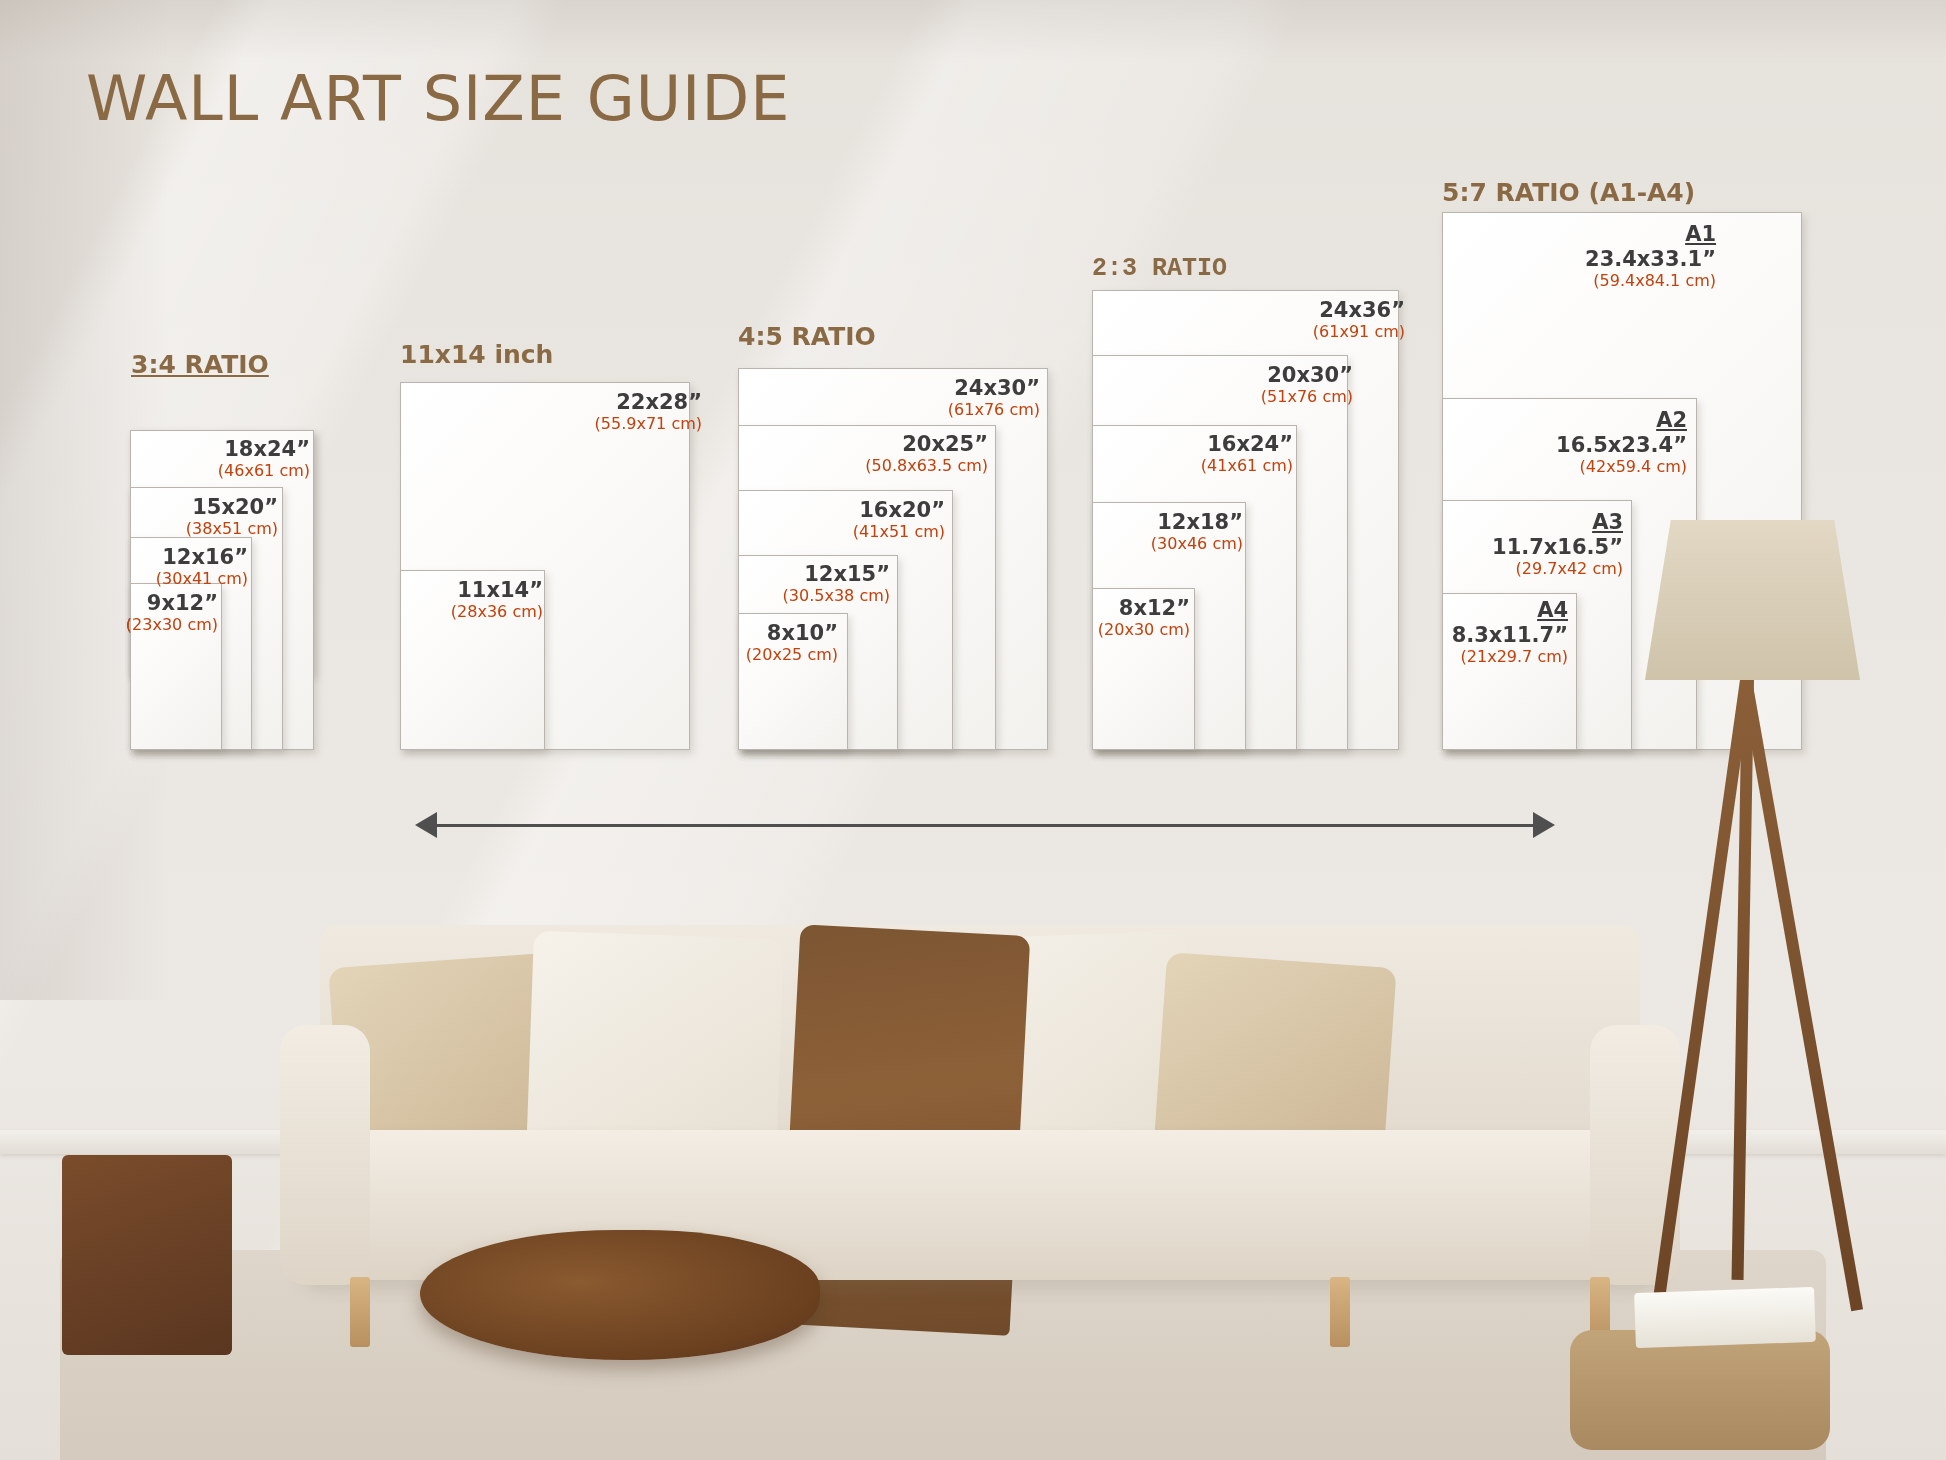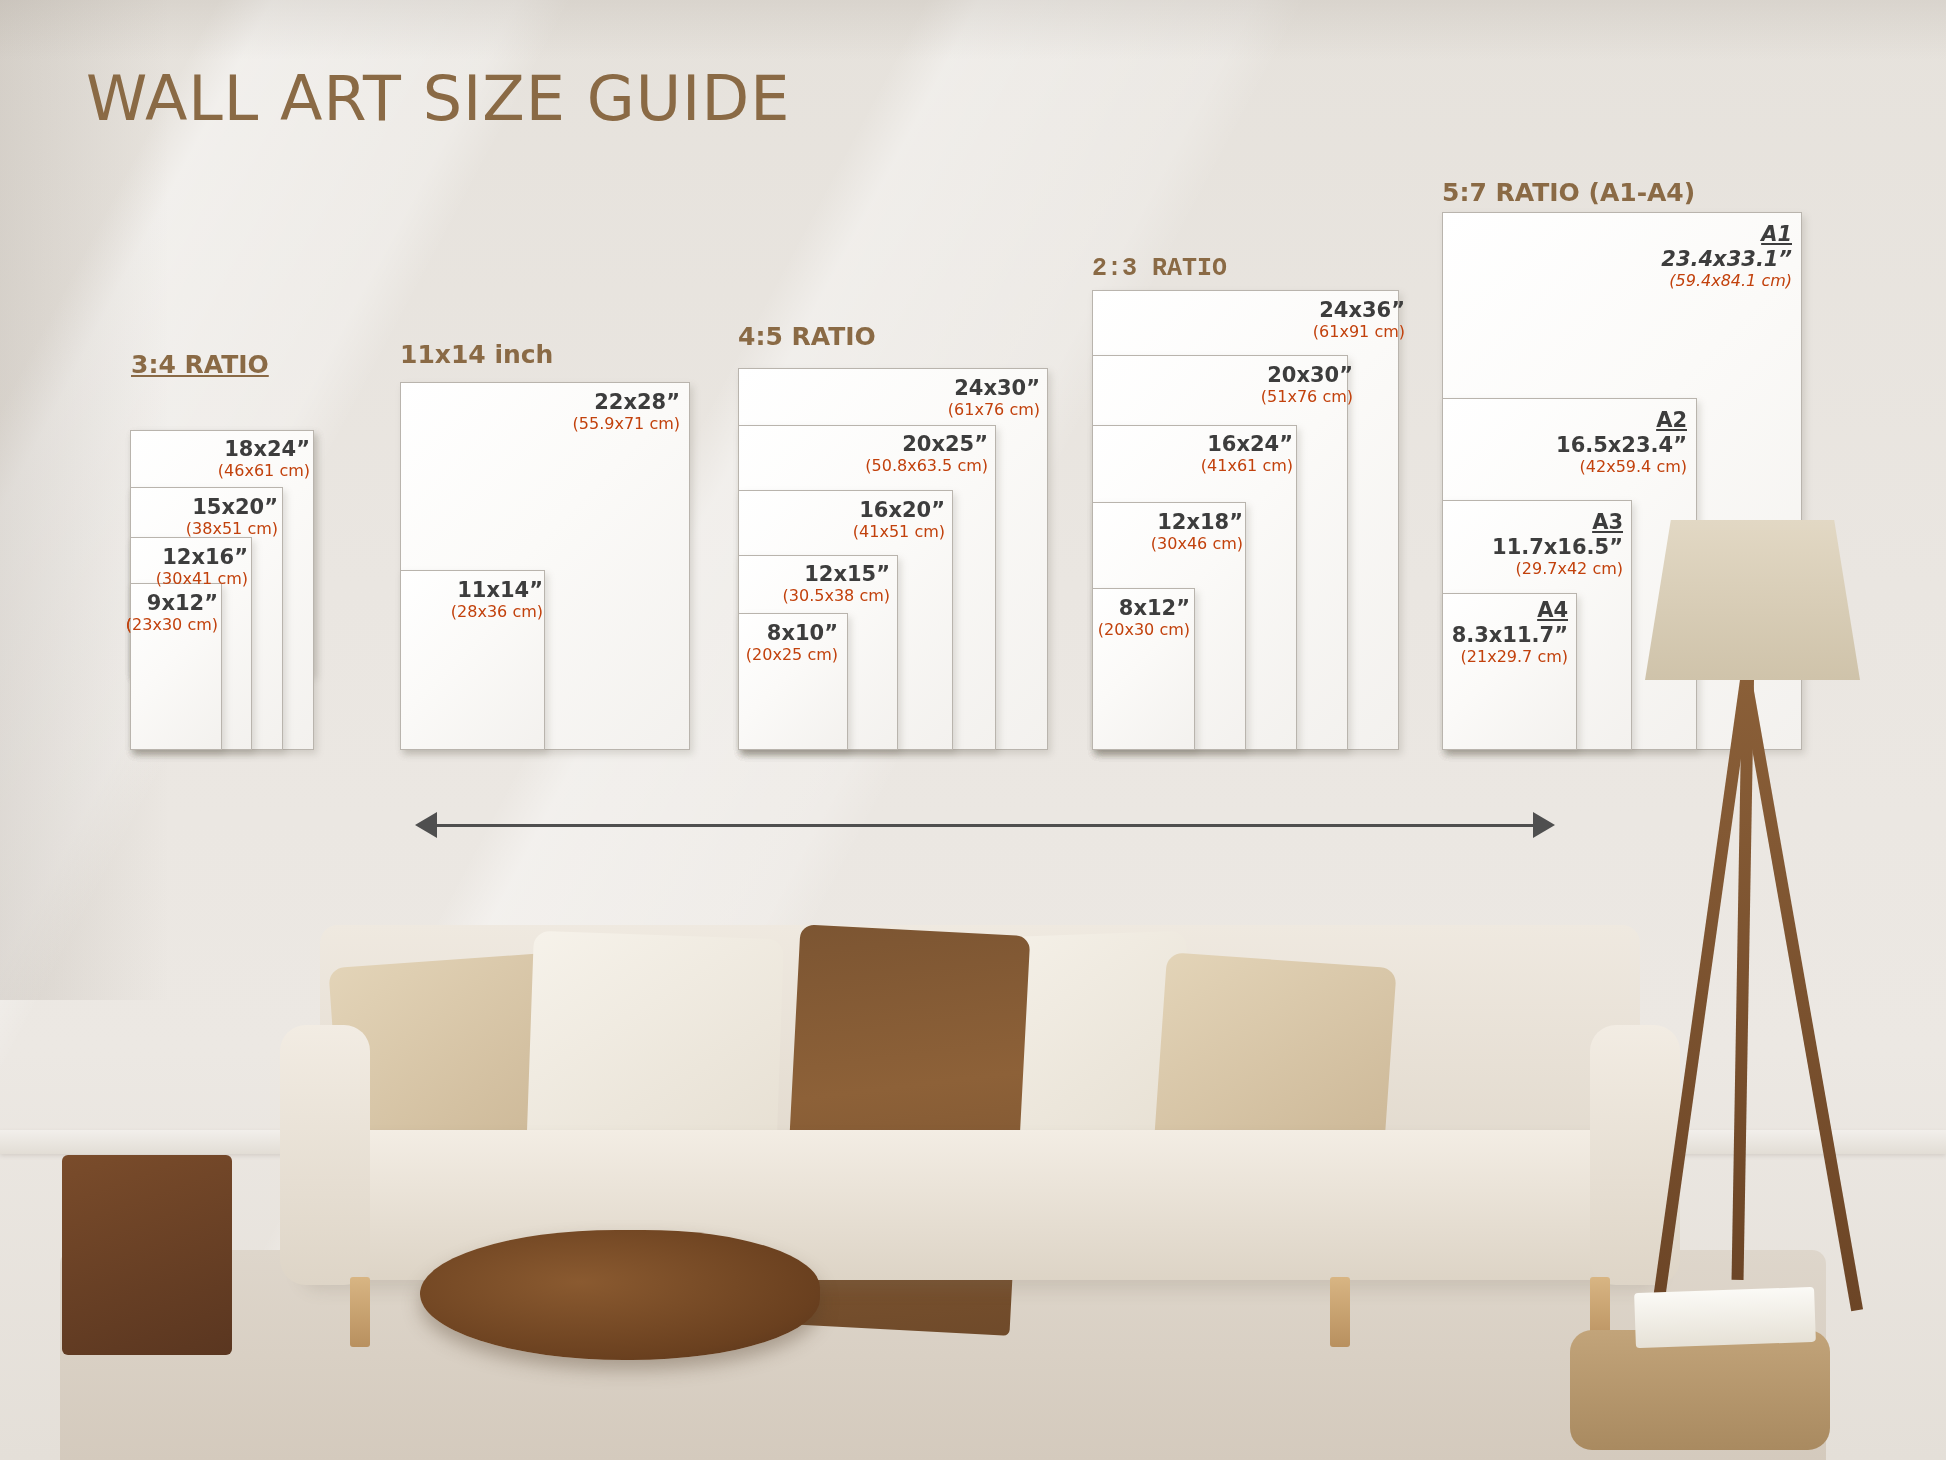--- a/index.html
+++ b/index.html
@@ -313,21 +313,21 @@
   <div class="l1">12x16”</div>
   <div class="l2">(30x41 cm)</div>
 </div>
 <div class="lbl" style="left:10px; top:591px; width:208px; position:absolute;">
   <div class="l1">9x12”</div>
   <div class="l2">(23x30 cm)</div>
 </div>
 
 <div class="group-title" style="left:400px; top:340px;">11x14 inch</div>
 <div class="frame" style="left:400px; top:382px; width:290px; height:368px;"></div>
-<div class="lbl" style="left:470px; top:390px; width:210px;">
+<div class="lbl" style="left:492px; top:390px; width:210px;">
   <div class="l1">22x28”</div>
   <div class="l2">(55.9x71 cm)</div>
 </div>
 <div class="frame" style="left:400px; top:570px; width:145px; height:180px;"></div>
 <div class="lbl" style="left:335px; top:578px; width:208px;">
   <div class="l1">11x14”</div>
   <div class="l2">(28x36 cm)</div>
 </div>
 
 <div class="group-title" style="left:738px; top:322px;">4:5 RATIO</div>
@@ -387,21 +387,21 @@
 </div>
 
 <div class="frame" style="left:1092px; top:588px; width:103px; height:162px;"></div>
 <div class="lbl" style="left:1000px; top:596px; width:190px;">
   <div class="l1">8x12”</div>
   <div class="l2">(20x30 cm)</div>
 </div>
 
 <div class="group-title" style="left:1442px; top:178px;">5:7 RATIO (A1-A4)</div>
 <div class="frame" style="left:1442px; top:212px; width:360px; height:538px;"></div>
-<div class="lbl" style="left:1592px; top:222px; width:200px;font-style:italic;">
+<div class="lbl" style="left:1516px; top:222px; width:200px;">
   <div class="l1 ul">A1</div>
   <div class="l1">23.4x33.1”</div>
   <div class="l2">(59.4x84.1 cm)</div>
 </div>
 
 <div class="frame" style="left:1442px; top:398px; width:255px; height:352px;"></div>
 <div class="lbl" style="left:1492px; top:408px; width:195px;">
   <div class="l1 ul">A2</div>
   <div class="l1">16.5x23.4”</div>
   <div class="l2">(42x59.4 cm)</div>

